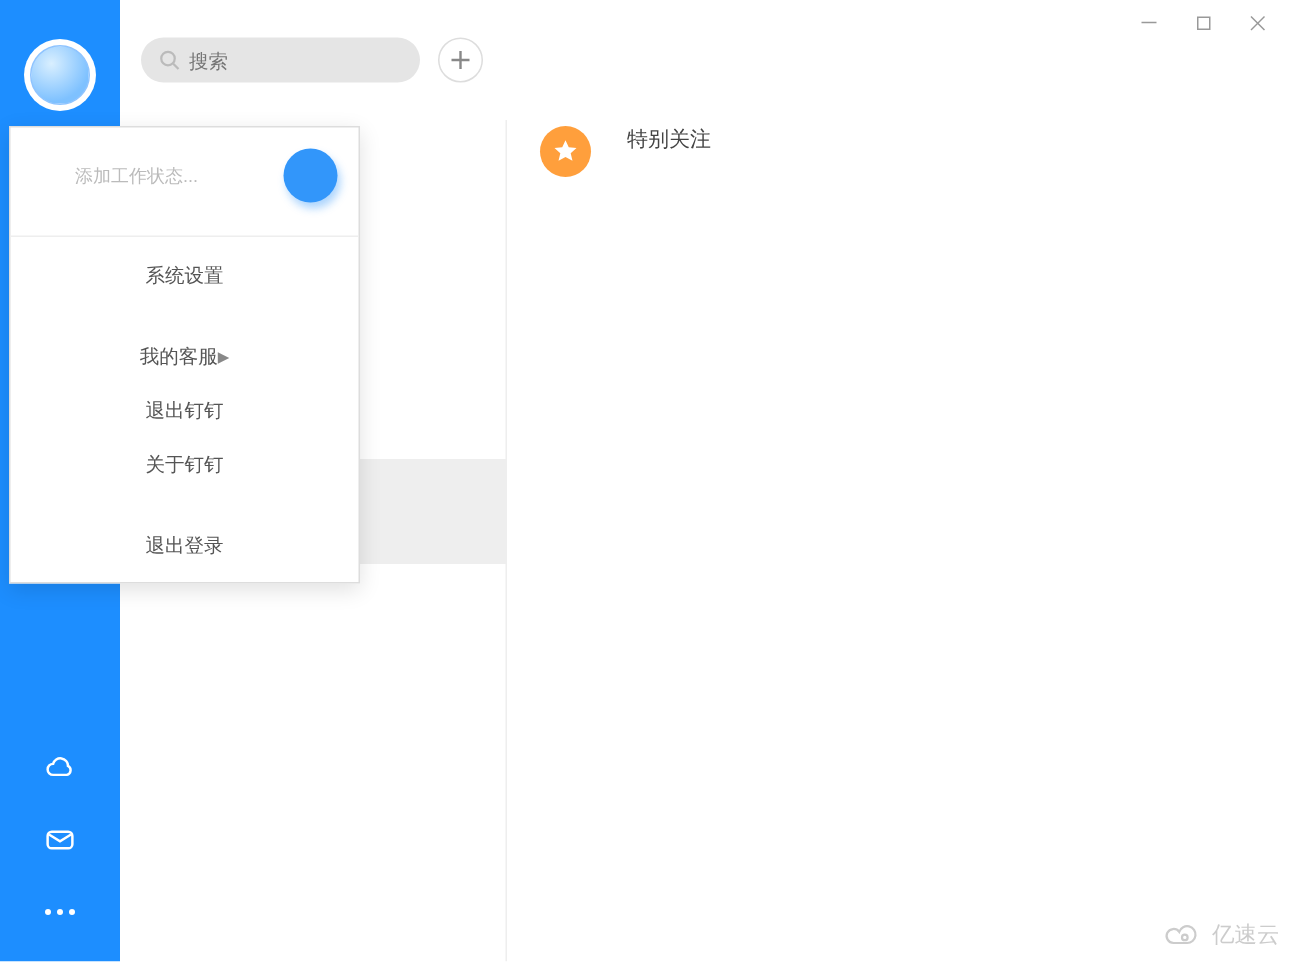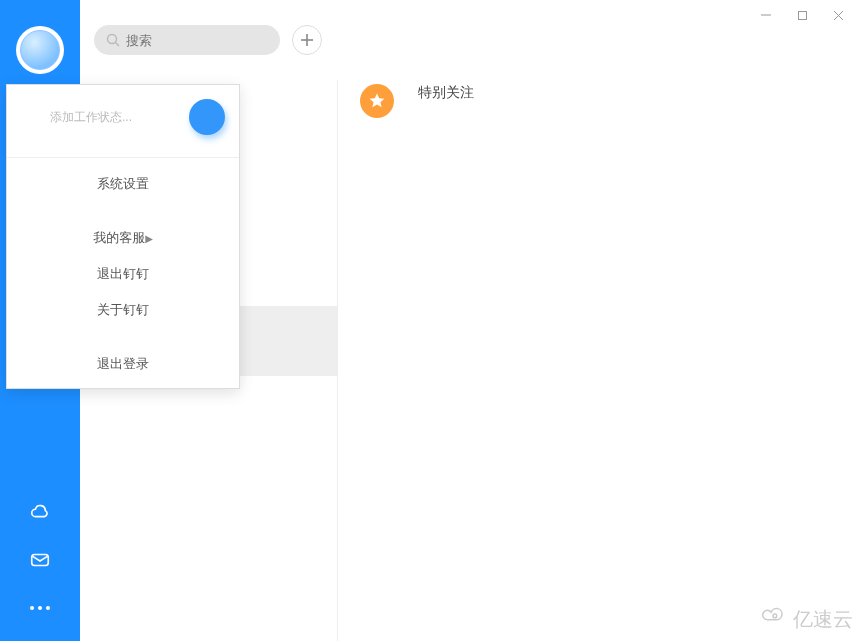--- a/index.html
+++ b/index.html
@@ -200,23 +200,24 @@
       background:#ff9f3c;
       border-radius:50%;
       display:flex;align-items:center;justify-content:center;
     }
     .fav-label { color:#444; font-size:14px; }
     
     .wmark {
       position:absolute;
       right:10px; bottom:8px;
       display:flex;
+      align-items:center;
       gap:6px;
       color:#ccc;
-      font-size:20px;
+      font-size:15px;
       font-weight:500;
     }
     .wm-icon { width:28px; height:18px; display:flex;align-items:center;justify-content:center;}
   </style>
 </head>
 <body>
 
 <div class="titlebar">
   <div class="winbtn">
     <svg width="12" height="12" viewBox="0 0 12 12">

